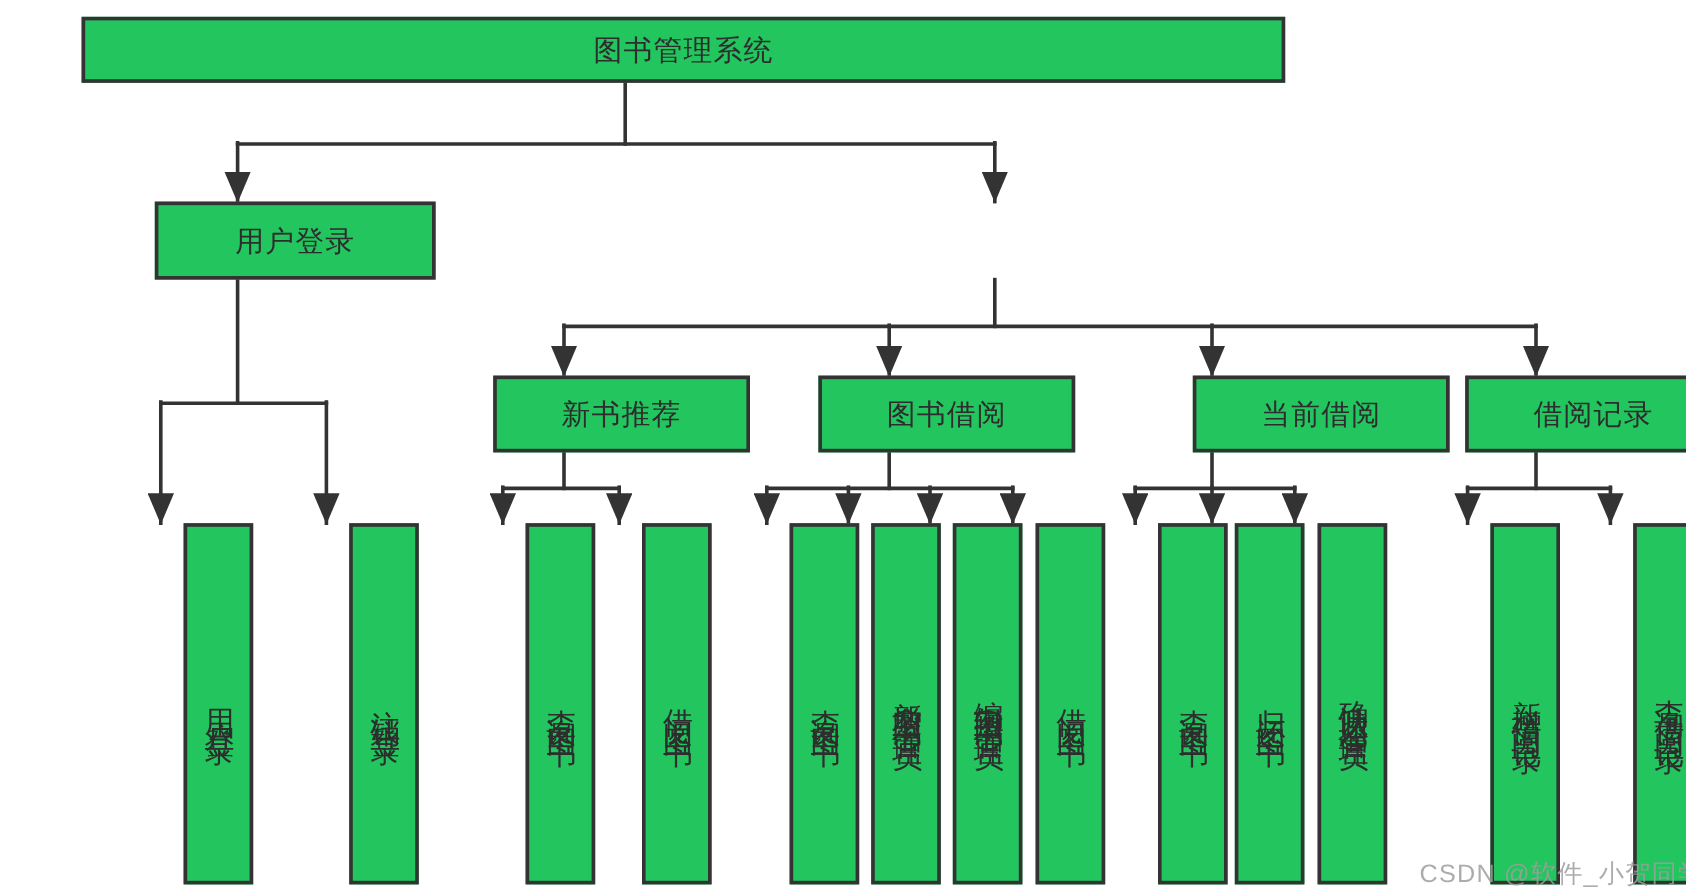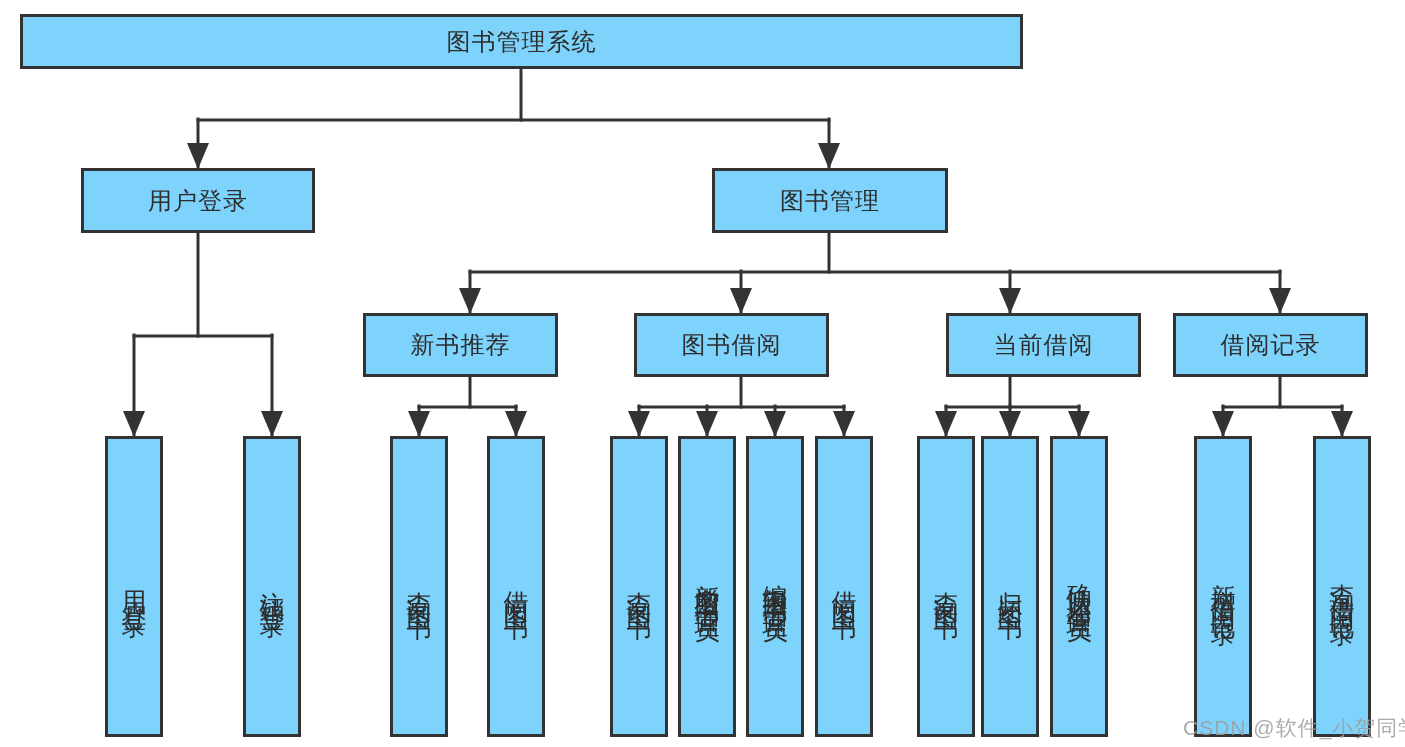--- a/index.html
+++ b/index.html
@@ -9,45 +9,46 @@
     height: 747px;
     background: #ffffff;
     font-family: "Liberation Sans", sans-serif;
     overflow: hidden;
   }
   #wires { position: absolute; left: 0; top: 0; z-index: 1; }
   .node {
     position: absolute;
     box-sizing: border-box;
     border: 3px solid #333333;
-    background: #7dd3fc;
+    background: #22c55e;
     display: flex;
     align-items: center;
     justify-content: center;
     color: #2d2d2d;
     z-index: 2;
+    margin-left: 48px;
   }
   .h-label {
     font-size: 24px;
     letter-spacing: 1px;
     white-space: nowrap;
   }
   .v-wrap { display: flex; align-items: center; justify-content: center; }
   .v-label {
     writing-mode: vertical-rl;
     text-orientation: mixed;
     font-size: 25px;
     letter-spacing: 8px;
     line-height: 1;
     white-space: nowrap;
   }
   .v-label.long { letter-spacing: 5px; }
   
   .lvl2 { top: 168px; height: 65px; }
-  .lvl3 { top: 313px; width: 195px; height: 64px; }
+  .lvl3 { top: 313px; width: 214px; height: 64px; }
   .leaf { top: 436px; width: 58px; height: 301px; }
   #watermark {
     position: absolute;
     left: 1183px;
     top: 714px;
     z-index: 5;
     font-size: 21px;
     letter-spacing: 1px;
     color: rgba(158, 158, 158, 0.85);
     white-space: nowrap;
@@ -108,23 +109,20 @@
     </g>
   </svg>
 
   <div class="node" style="left:20px; top:14px; width:1003px; height:55px;">
     <span class="h-label">图书管理系统</span>
   </div>
 
   <div class="node lvl2" style="left:81px; width:234px;">
     <span class="h-label">用户登录</span>
   </div>
-  <div class="node lvl2" style="left:712px; width:236px;">
-    <span class="h-label">图书管理</span>
-  </div>
 
   <div class="node lvl3" style="left:363px;">
     <span class="h-label">新书推荐</span>
   </div>
   <div class="node lvl3" style="left:634px;">
     <span class="h-label">图书借阅</span>
   </div>
   <div class="node lvl3" style="left:946px;">
     <span class="h-label">当前借阅</span>
   </div>

